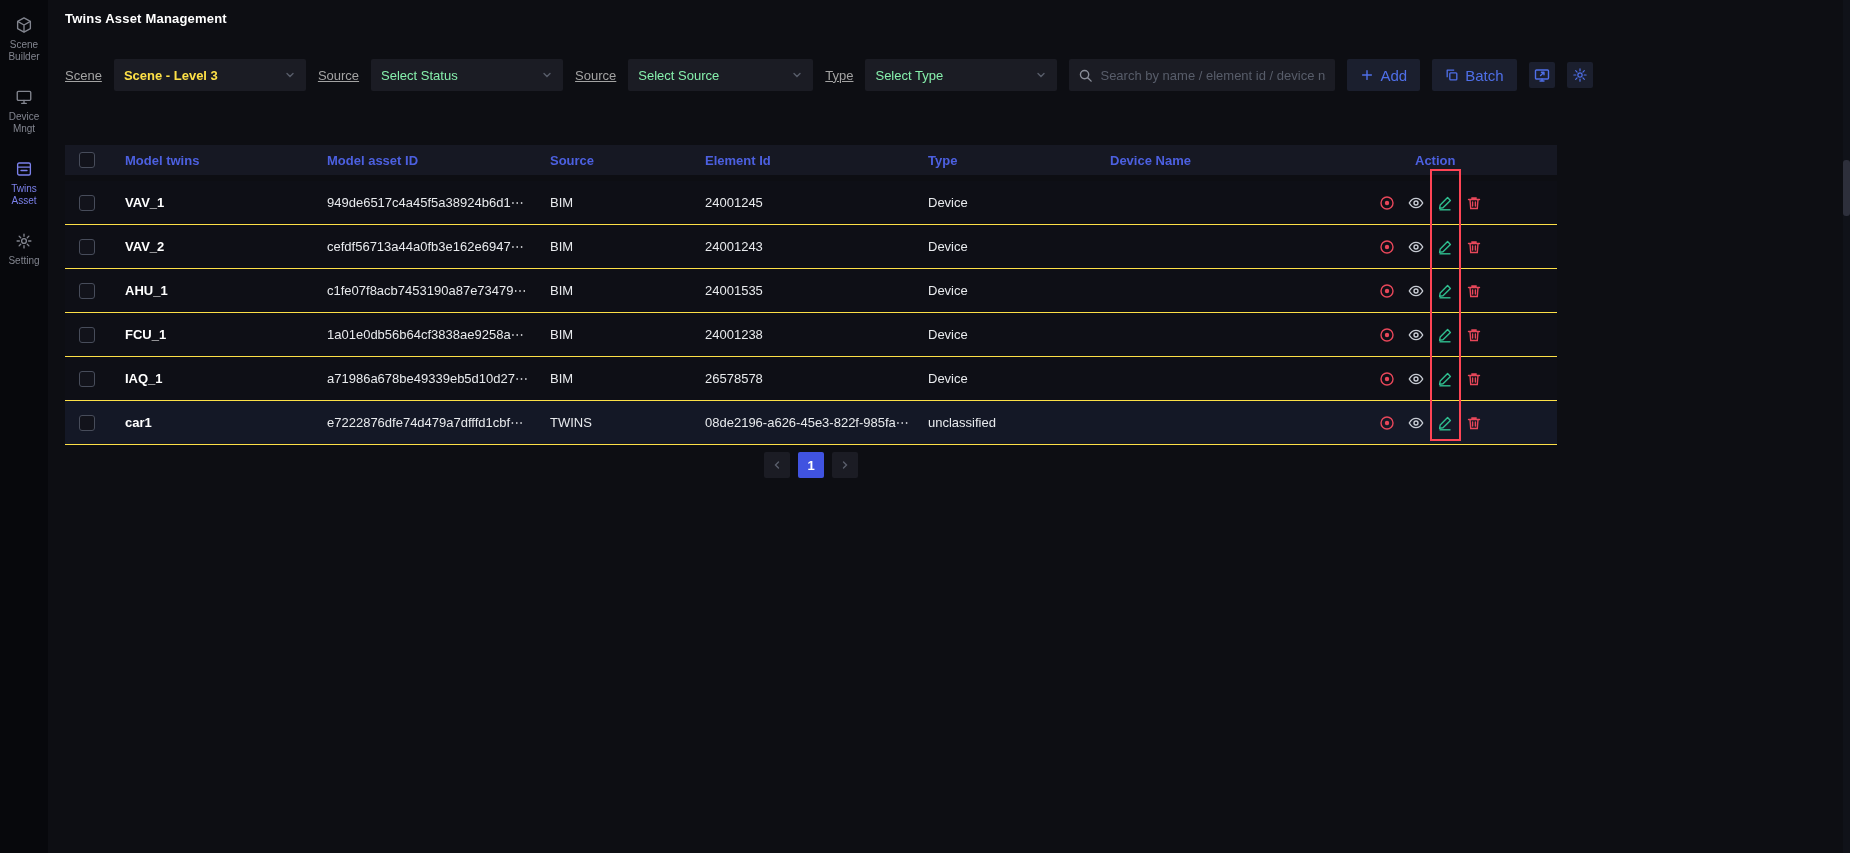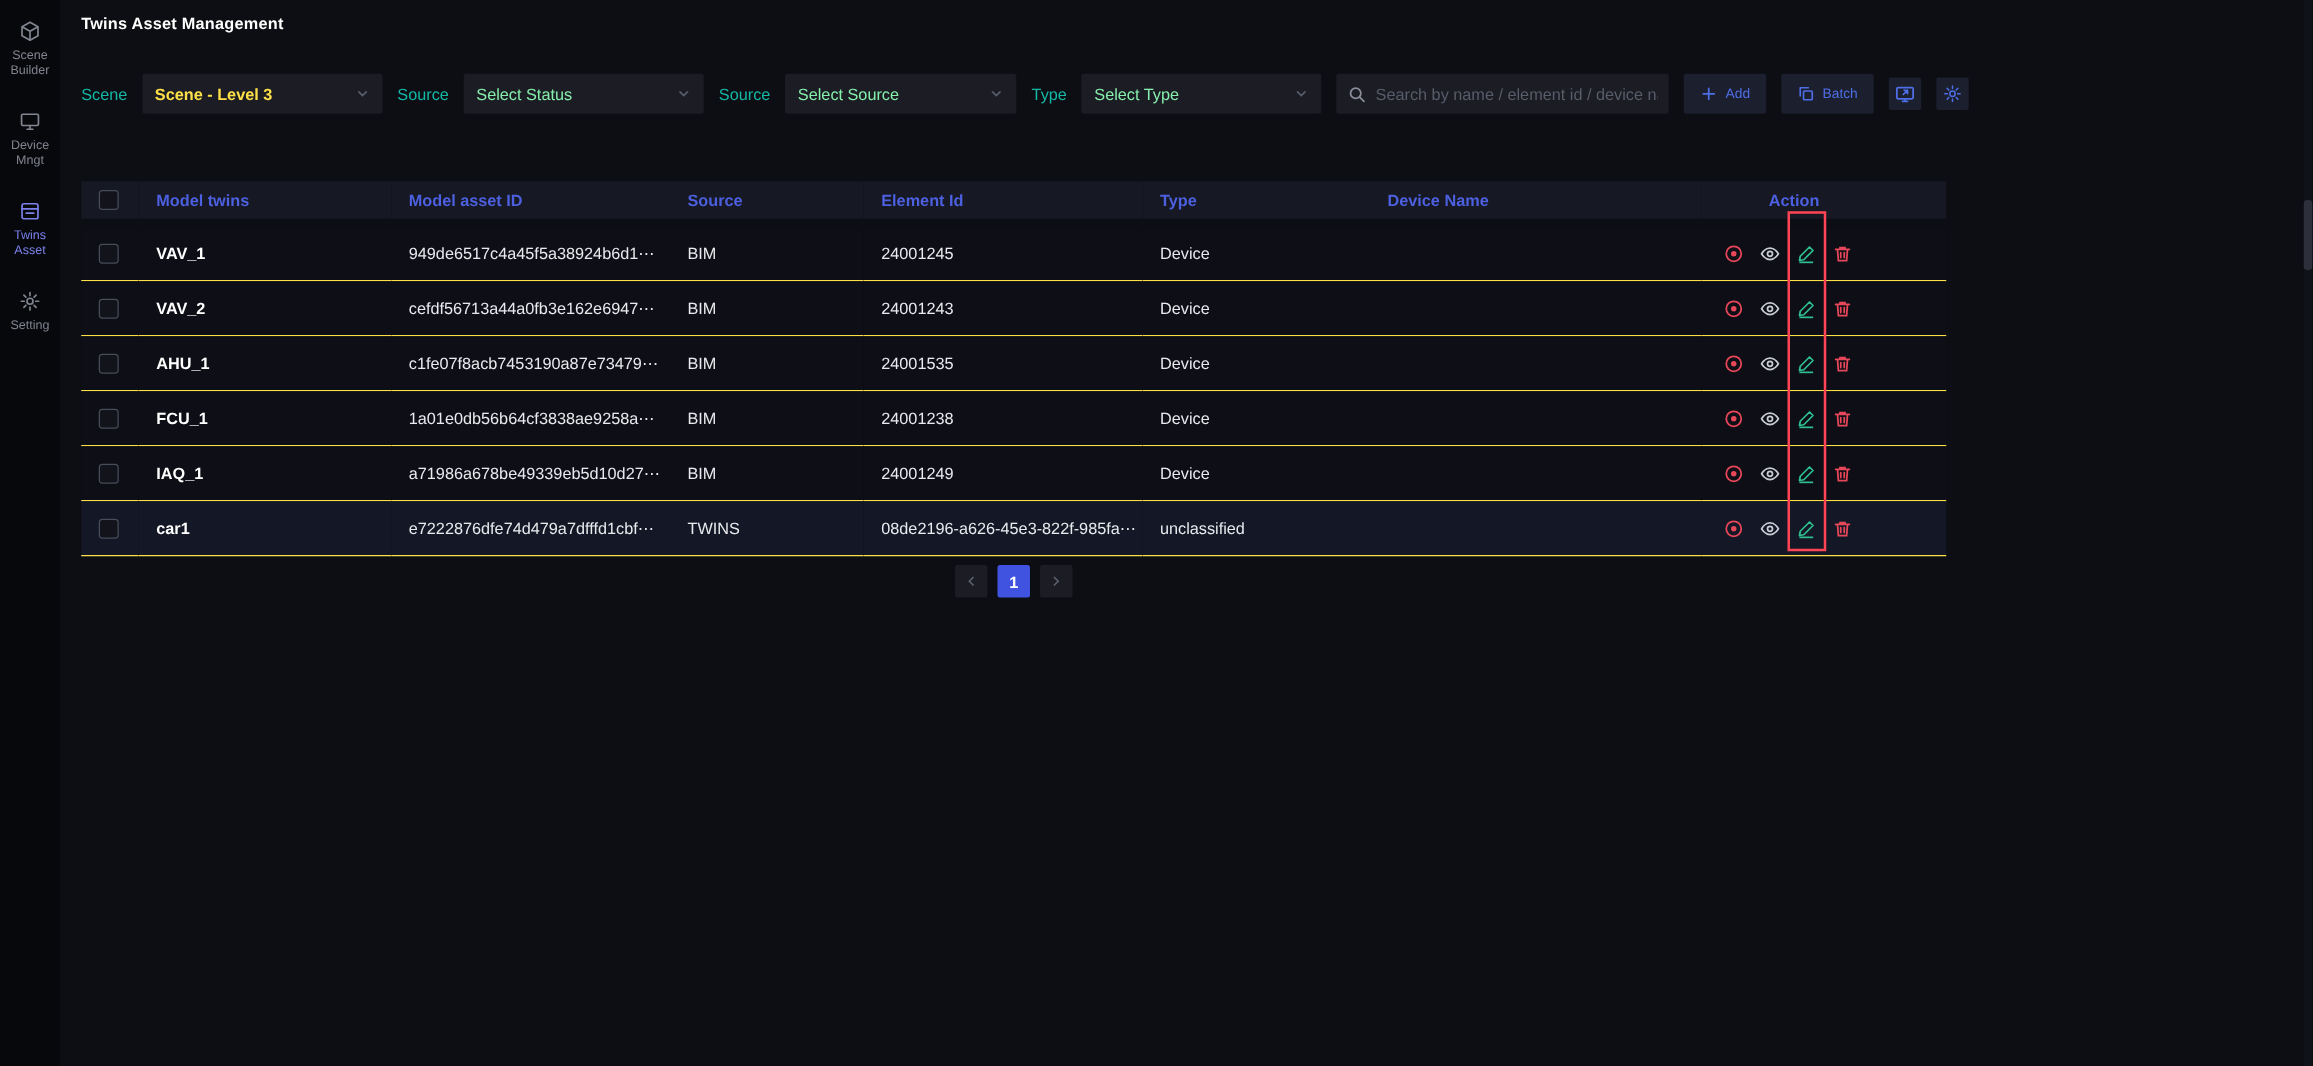--- a/index.html
+++ b/index.html
@@ -29,21 +29,21 @@
   .main { position:absolute; left:48px; top:0; right:0; bottom:0; }
   .page-title {
     position:absolute; left:17px; top:11px;
     font-size:13px; font-weight:bold; color:#ffffff; letter-spacing:.2px;
   }
   
   .filter-bar {
     position:absolute; left:17px; top:58px; height:34px;
     display:flex; align-items:center; gap:12px;
   }
-  .f-label { color:#14b8a6; white-space:nowrap; }
+  .f-label { color:#a3a3a3; white-space:nowrap;text-decoration:underline; }
   .select {
     height:32px; background:#1b1c24; border-radius:2px;
     display:flex; align-items:center; justify-content:space-between;
     padding:0 10px; cursor:pointer; flex:none;
   }
   .select .sel-val { color:#fde047; font-weight:700; }
   .select .sel-ph { color:#86efac; }
   .select svg { width:12px; height:12px; color:#585d6a; flex:none; margin-left:8px; }
   .w192{width:192px} .w185{width:185px} .w190{width:192px}
   .search-box {
@@ -51,21 +51,21 @@
     display:flex; align-items:center; padding:0 9px; gap:7px; flex:none;
   }
   .search-box svg { width:15px; height:15px; color:#8a8e99; flex:none; }
   .search-box input {
     flex:1; background:transparent; border:none; outline:none;
     color:#e8eaed; font-size:13px; font-family:inherit;
   }
   .search-box input::placeholder { color:#585d6a; }
   .btn {
     height:32px; padding:4px 13px; background:#1b1f2e; border:none; border-radius:2px;
-    color:#4f6fe8; font-size:11px; font-family:inherit; display:flex;
+    color:#4f6fe8; font-size:15px; font-family:inherit; display:flex;
     align-items:center; gap:6px; cursor:pointer; flex:none;
   }
   .btn svg { width:14px; height:14px; }
   .icon-btn {
     width:26px; height:26px; background:#1b1f2e; border:none; border-radius:2px;
     color:#4f6fe8; display:flex; align-items:center; justify-content:center;
     cursor:pointer; flex:none;
   }
   .icon-btn svg { width:16px; height:16px; }
   
@@ -409,21 +409,21 @@
                 </button>
             </div>
           </td>
         </tr>
 
         <tr>
           <td><span class="cbx"></span></td>
           <td class="td-twins">IAQ_1</td>
           <td>a71986a678be49339eb5d10d27⋯</td>
           <td>BIM</td>
-          <td>24001249</td>
+          <td>26578578</td>
           <td>Device</td>
           <td></td>
           <td>
             <div class="actions">
               <button class="act red">
                   <svg viewBox="0 0 16 16" fill="none" stroke="currentColor" stroke-width="1.4">
                     <circle cx="8" cy="8" r="6"></circle>
                     <circle cx="8" cy="8" r="2.2" fill="currentColor" stroke="none"></circle>
                   </svg>
                 </button>

